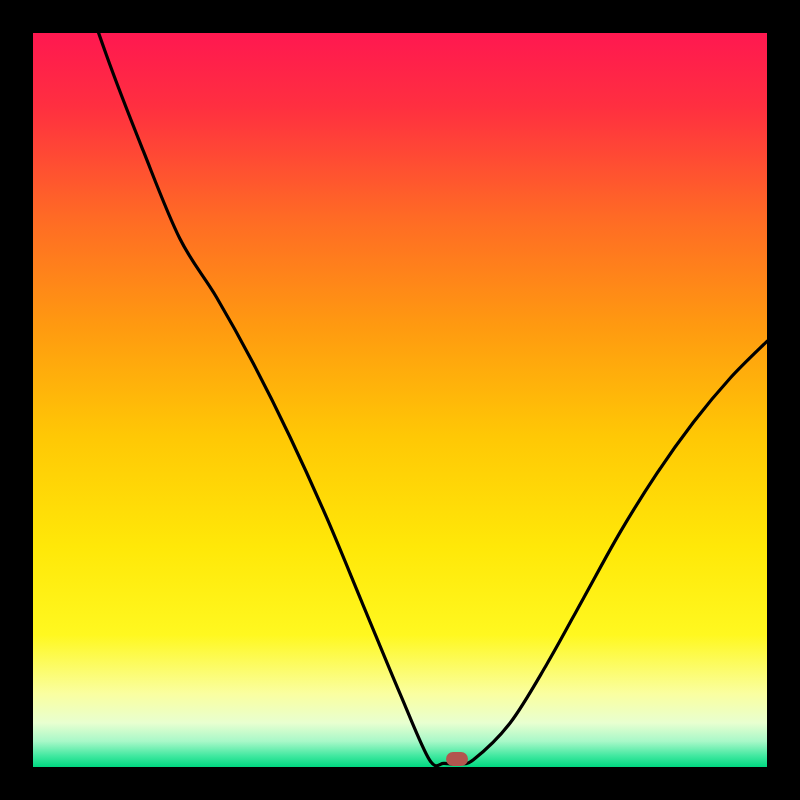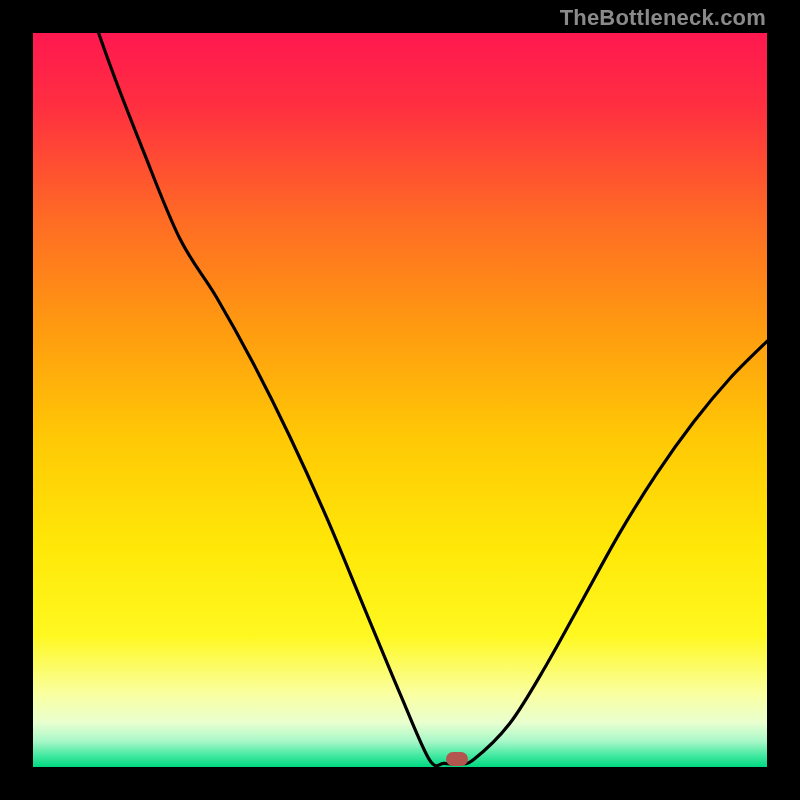--- a/index.html
+++ b/index.html
@@ -81,15 +81,14 @@
       <rect x="0" y="0" width="734" height="734" fill="url(#bg-grad)"></rect>
     </svg>
 
     <svg class="curve-svg" viewBox="0 0 734 734" preserveAspectRatio="none">
       <path id="curve-path" d="M 0 -220.20000000000005 C 6.12 -198.18, 24.47 -128.45, 36.70 -88.08 C 48.93 -47.71, 61.17 -12.23, 73.40 22.02 C 85.63 56.27, 97.87 86.86, 110.10 117.44 C 122.33 148.02, 134.57 181.05, 146.80 205.52 C 159.03 229.99, 171.27 243.44, 183.50 264.24 C 195.73 285.04, 207.97 307.06, 220.20 330.30 C 232.43 353.54, 244.67 378.01, 256.90 403.70 C 269.13 429.39, 281.37 456.30, 293.60 484.44 C 305.83 512.58, 318.07 543.16, 330.30 572.52 C 342.53 601.88, 355.99 634.91, 367.00 660.60 C 378.01 686.29, 389.02 715.04, 396.36 726.66 C 403.70 738.28, 406.15 729.72, 411.04 730.33 C 415.93 730.94, 420.83 730.94, 425.72 730.33 C 430.61 729.72, 431.84 733.39, 440.40 726.66 C 448.96 719.93, 464.87 705.86, 477.10 689.96 C 489.33 674.06, 501.57 652.04, 513.80 631.24 C 526.03 610.44, 538.27 587.20, 550.50 565.18 C 562.73 543.16, 574.97 519.92, 587.20 499.12 C 599.43 478.32, 611.67 458.75, 623.90 440.40 C 636.13 422.05, 648.37 404.92, 660.60 389.02 C 672.83 373.12, 685.07 358.44, 697.30 344.98 C 709.53 331.52, 727.88 314.40, 734.00 308.28" fill="none" stroke-width="3.2" stroke-linecap="round" stroke-linejoin="round" stroke="#000000"></path>
     </svg>
 
     <div class="marker" id="minimum-marker" style="left: 424px; top: 726px; background: rgb(178, 86, 79);"></div>
   </div>
 
-  <div class="watermark">TheBottleneck.com</div>
 
 </div>
 
 </body></html>

